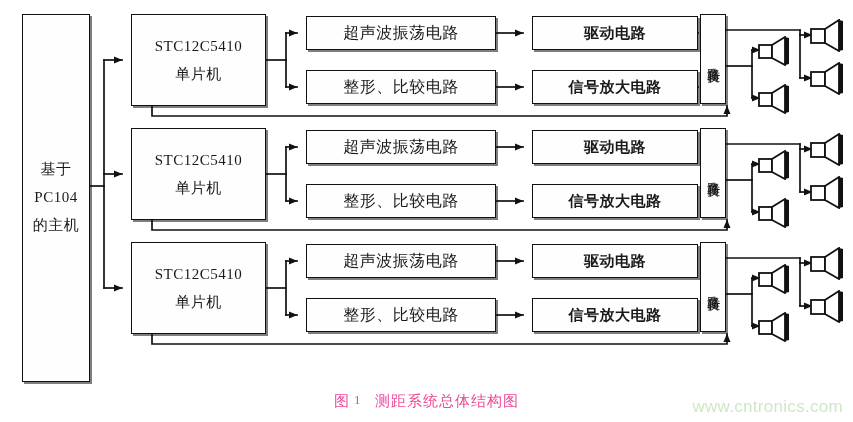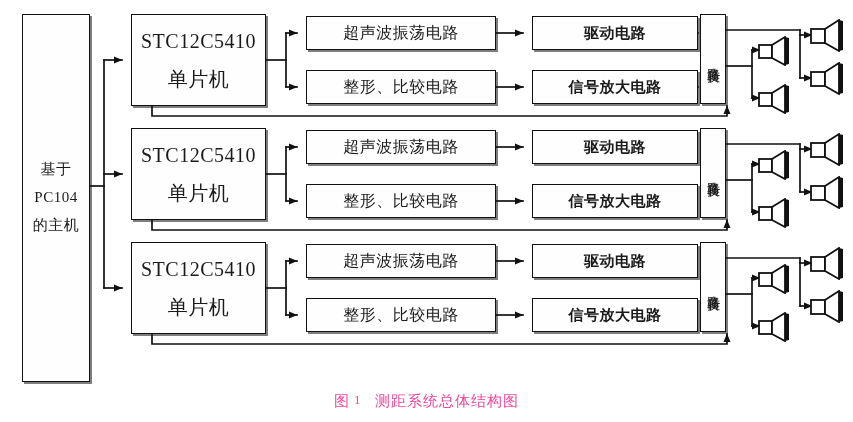--- a/index.html
+++ b/index.html
@@ -33,21 +33,21 @@
     box-shadow:2px 2px 0 0 rgba(20,20,20,0.55);
   }
   .box-host{
     left:22px;top:14px;width:68px;height:368px;
     font-size:15px;
     line-height:1.85;
   }
   .box-host .lines{display:block;}
   .box-mcu{
     width:135px;height:92px;
-    font-size:20px;
+    font-size:15px;
   }
   .box-mcu .lines{display:block;line-height:1.9;}
   .mcu-r1{left:131px;top:14px;}
   .mcu-r2{left:131px;top:128px;}
   .mcu-r3{left:131px;top:242px;}
 
   .box-circ{
     width:190px;height:34px;
     font-size:16px;
   }
@@ -330,13 +330,14 @@
       <rect x="1" y="10" width="14" height="14" fill="#fff" stroke="#111" stroke-width="1.8"></rect>
       <path d="M15,10 L29,1 L29,32 L15,24 z" fill="#fff" stroke="#111" stroke-width="1.8"></path>
       <path d="M29,1 L33,2 L33,31 L29,32 z" fill="#111"></path>
     </svg>
   </div>
 
   <div class="caption">
     <span>图</span><span class="num">1</span>&nbsp;&nbsp;<span>测距系统总体结构图</span>
   </div>
 
+  <div class="watermark">www.cntronics.com</div>
 </div>
 
 </body></html>

